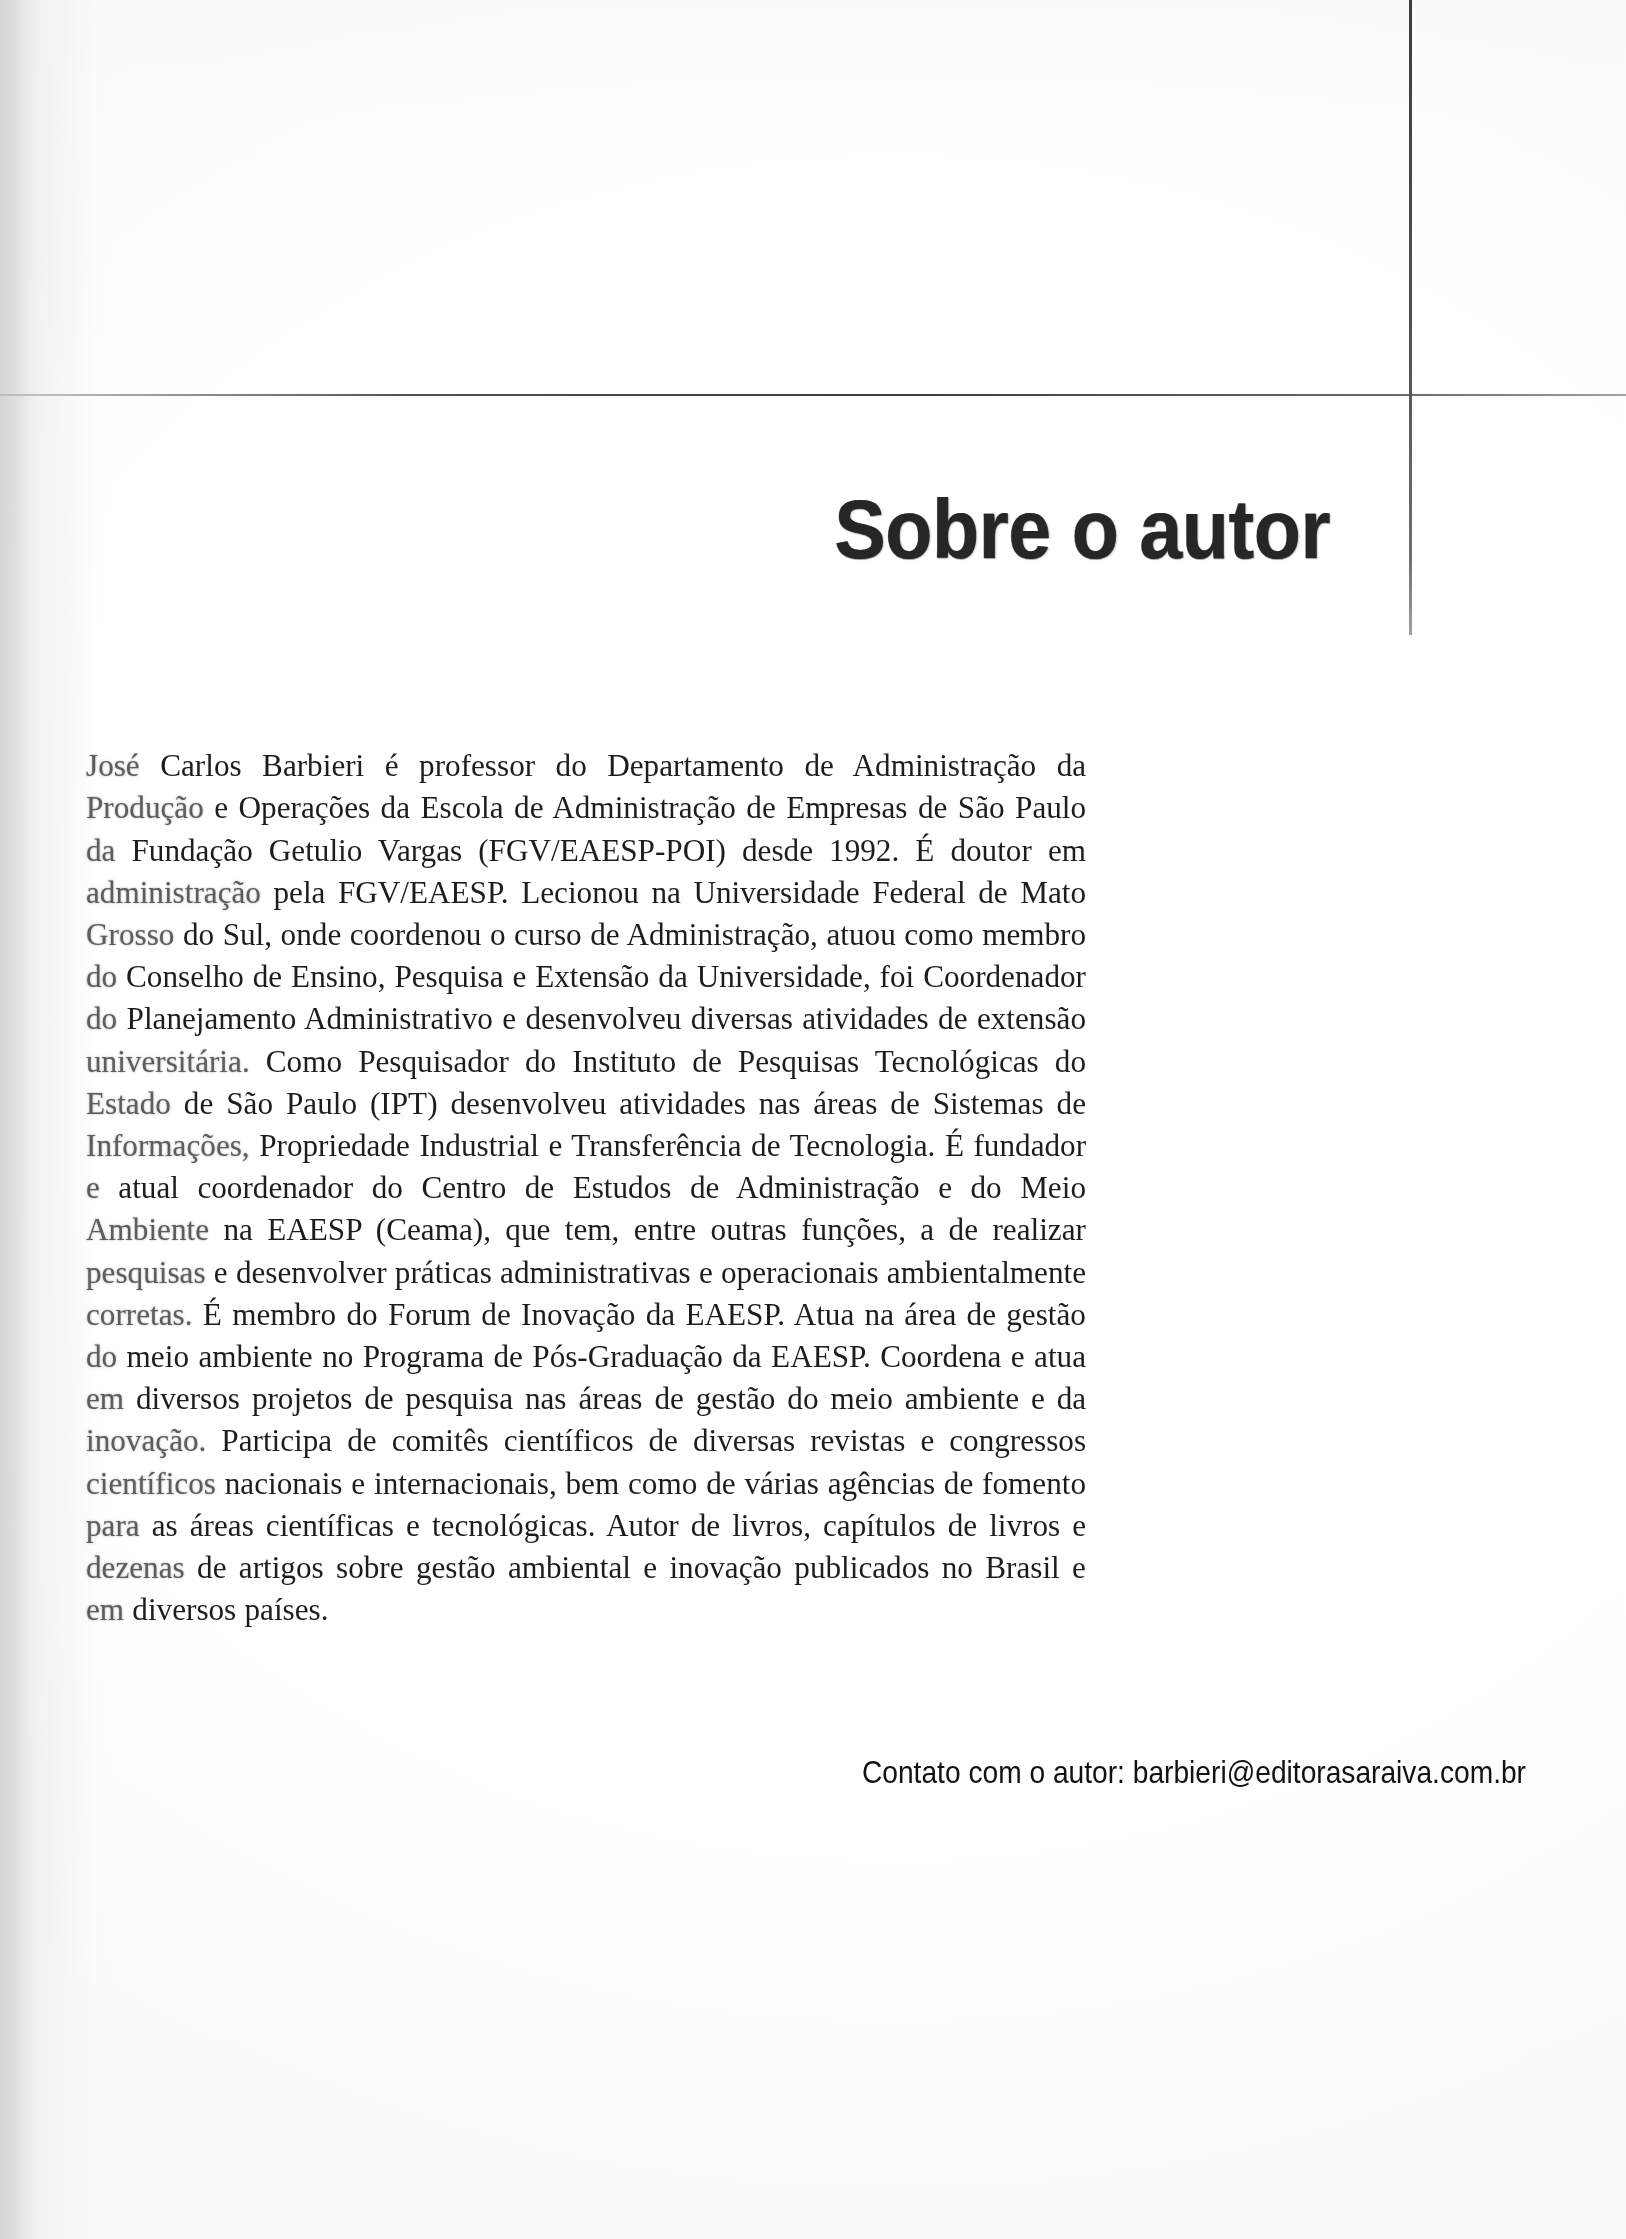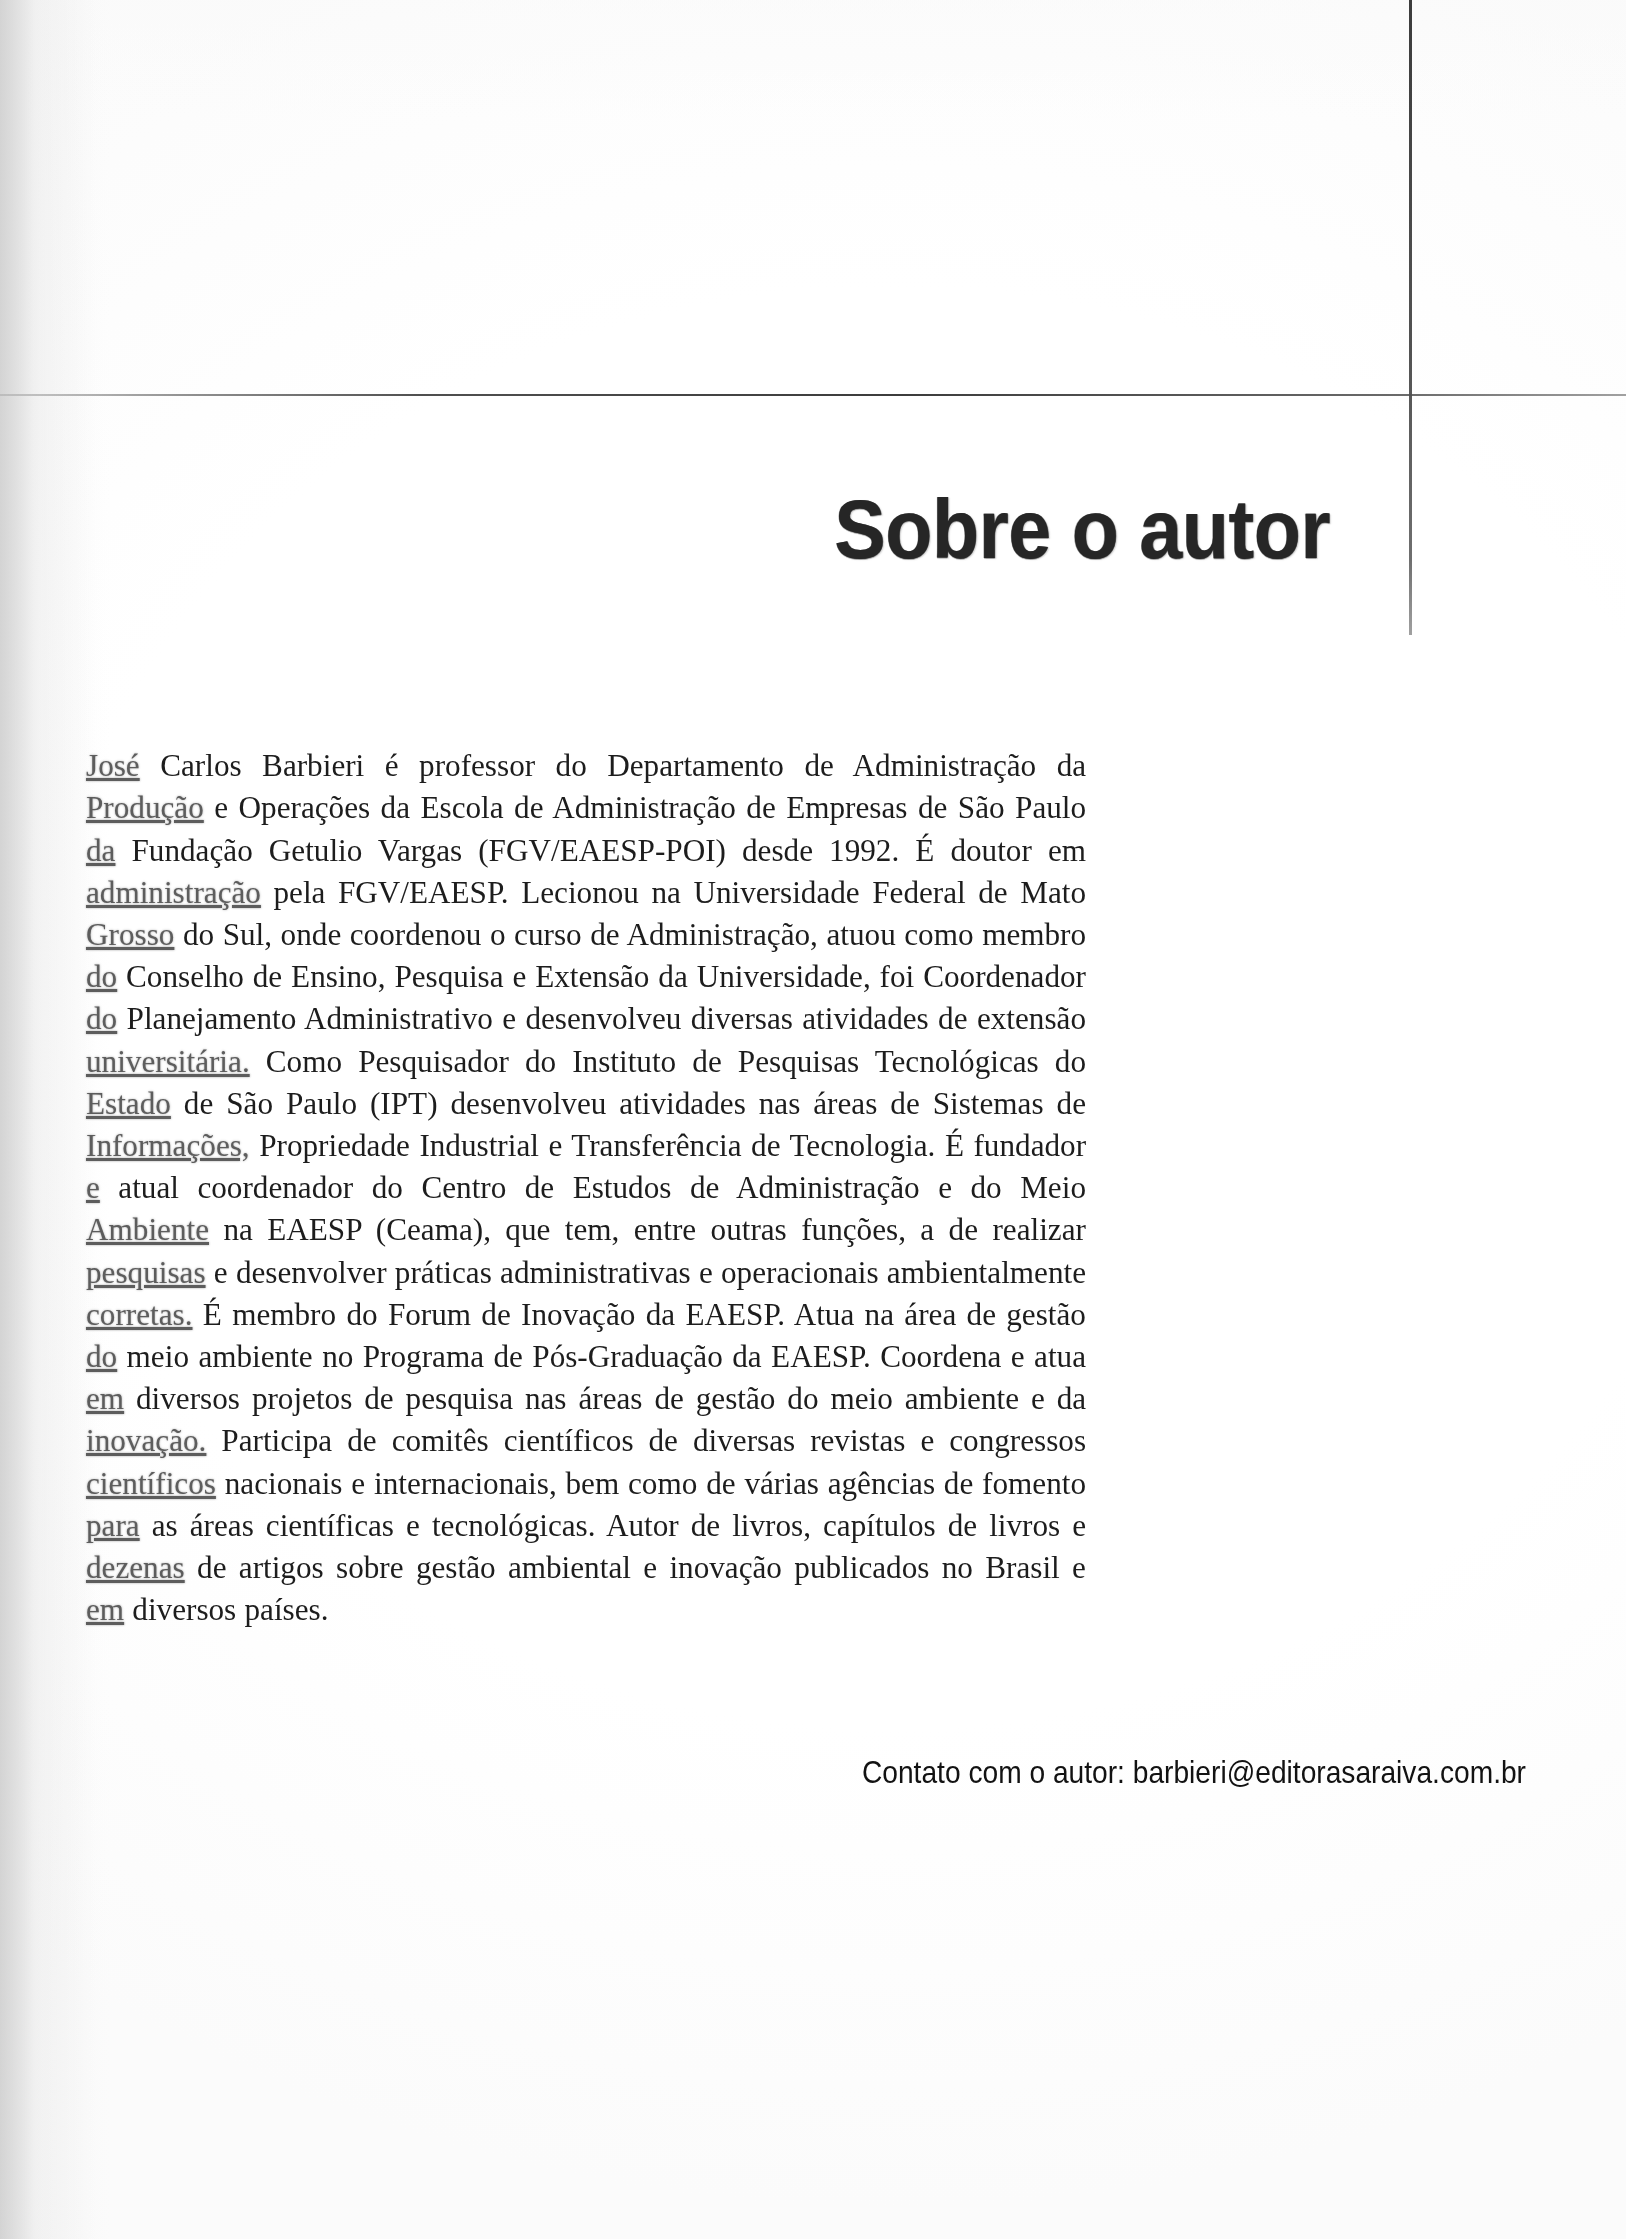--- a/index.html
+++ b/index.html
@@ -96,21 +96,20 @@
     font-size: 31.2px;
     line-height: 42.2px;
     text-align: justify;
     text-justify: inter-word;
     color: #1d1d1d;
     word-spacing: 0.4px;
   }
   #bio .lead {
     color: #5d5d5d;
     text-shadow: 0 0 2.2px rgba(150,150,150,0.85);
-    text-decoration: underline;
   }
 
   
   #contact {
     position: absolute;
     left: 86px;
     top: 1752px;
     width: 1440px;
     text-align: right;
     font-family: "Liberation Sans Narrow", "Liberation Sans", "DejaVu Sans", sans-serif;

